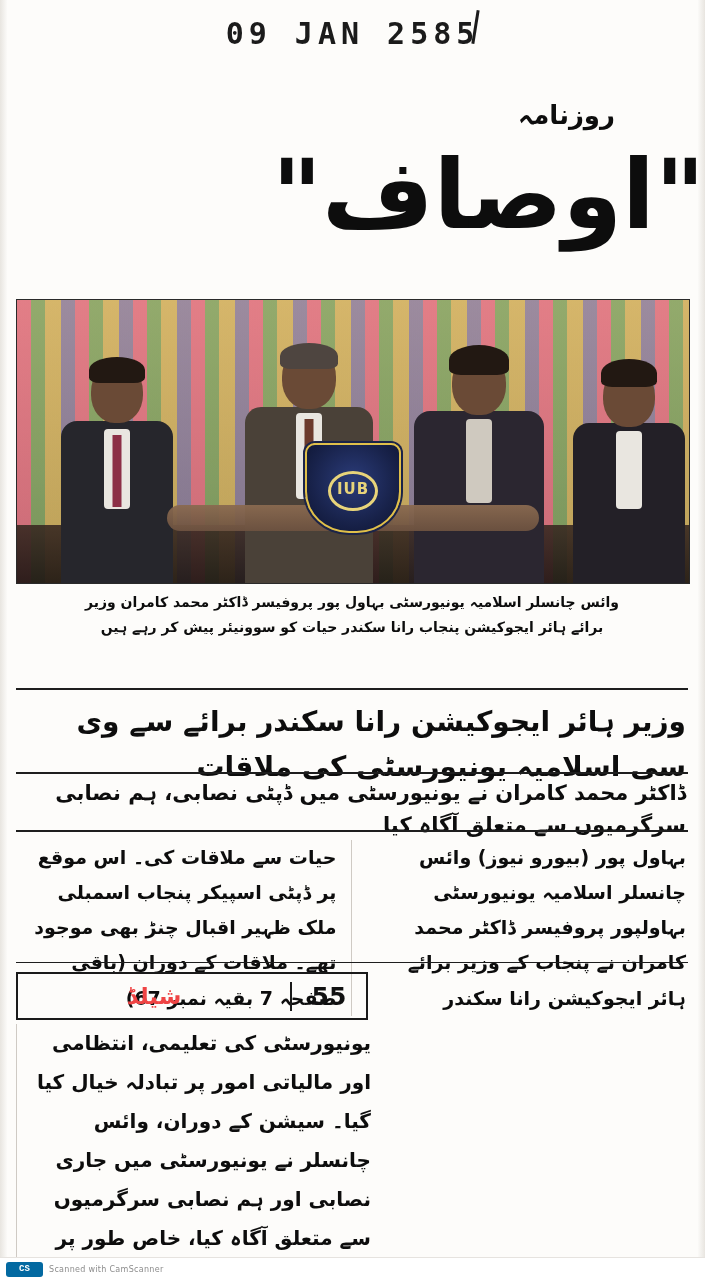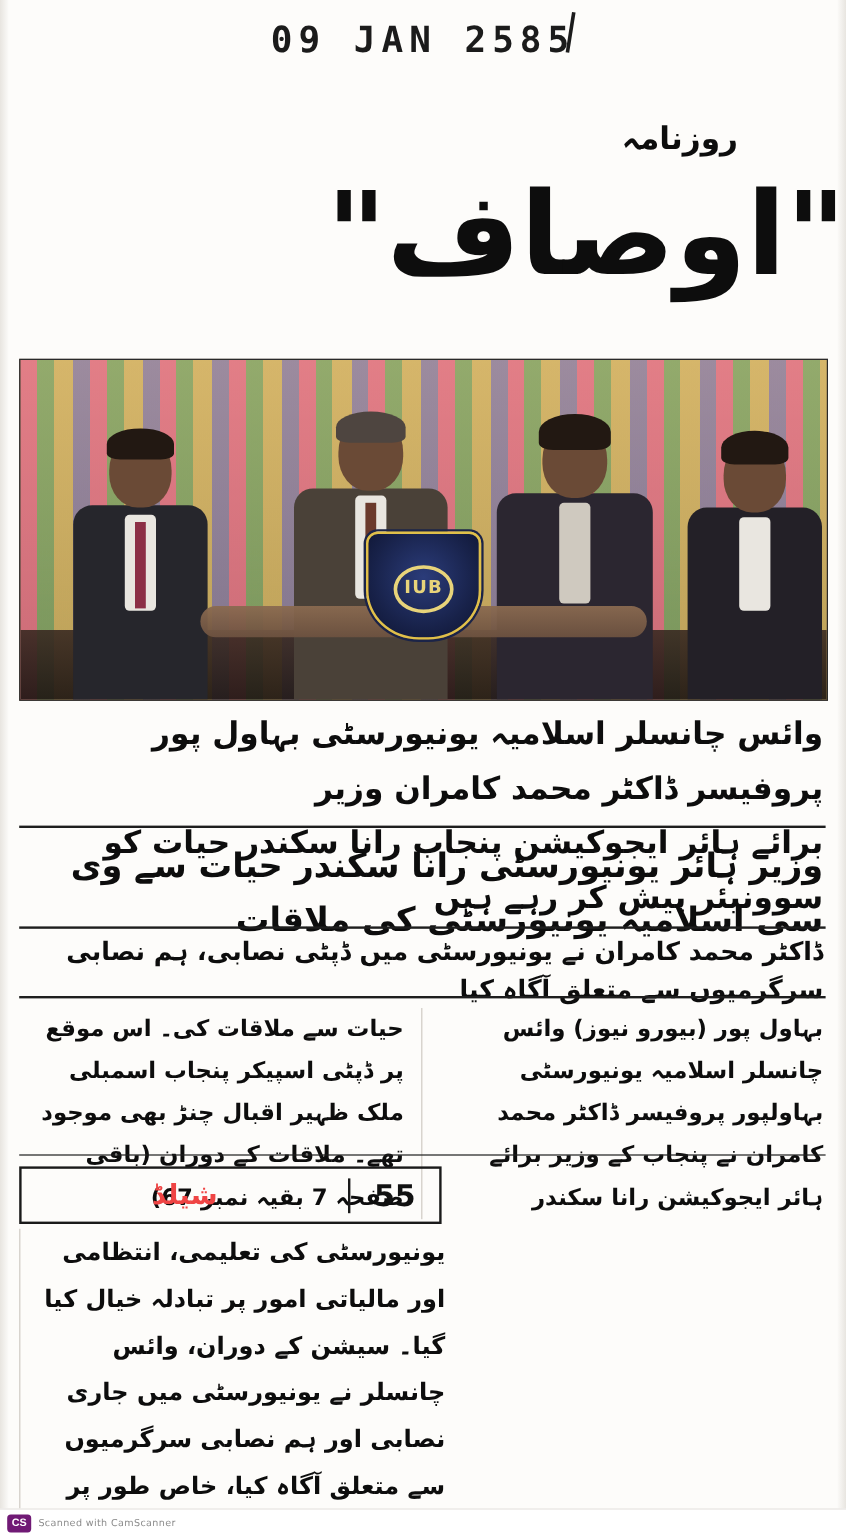--- a/index.html
+++ b/index.html
@@ -188,23 +188,24 @@
     opacity: .95;
   }
 
   .ur { direction: rtl; text-align: right; color: #0d0d0d; }
 
   .caption {
     position: absolute;
     left: 18px;
     top: 590px;
     width: 668px;
-    font-size: 26px;
+    font-size: 14px;
     line-height: 1.75;
     font-weight: bold;
+    text-align: center;
   }
 
   .rule {
     position: absolute;
     left: 16px;
     width: 672px;
     height: 2px;
     background: #1e1e1e;
   }
   .rule.r1 { top: 688px; }
@@ -297,30 +298,30 @@
     bottom: 0;
     height: 22px;
     background: #ffffff;
     display: flex;
     align-items: center;
     gap: 6px;
     padding-left: 6px;
     border-top: 1px solid #e6e3df;
   }
   .cs-badge {
-    width: 20px;
+    width: 37px;
     height: 15px;
     border-radius: 3px;
-    background: #701a75;
+    background: #0369a1;
     color: #fff;
     font-size: 9px;
     font-weight: bold;
     text-align: center;
     line-height: 15px;
-    font-family: Liberation Sans, sans-serif;
+    font-family: Liberation Mono, monospace;
   }
   .cs-text {
     font-size: 8px;
     color: #8c8c8c;
     letter-spacing: .3px;
   }
 </style>
 </head>
 <body>
 
@@ -375,21 +376,21 @@
       <div class="logo">IUB</div>
     </div>
   </div>
 
   <div class="caption ur">
     <div>وائس چانسلر اسلامیہ یونیورسٹی بہاول پور پروفیسر ڈاکٹر محمد کامران وزیر</div>
     <div>برائے ہائر ایجوکیشن پنجاب رانا سکندر حیات کو سوونیئر پیش کر رہے ہیں</div>
   </div>
 
   <div class="rule r1"></div>
-  <div class="headline ur">وزیر ہائر یونیورسٹی رانا سکندر حیات سے وی سی اسلامیہ یونیورسٹی کی ملاقات</div>
+  <div class="headline ur">وزیر ہائر ایجوکیشن رانا سکندر برائے سے وی سی اسلامیہ یونیورسٹی کی ملاقات</div>
   <div class="rule r2"></div>
   <div class="subhead ur">ڈاکٹر محمد کامران نے یونیورسٹی میں ڈپٹی نصابی، ہم نصابی سرگرمیوں سے متعلق آگاہ کیا</div>
   <div class="rule r3"></div>
 
   <div class="cols">
     <div class="col right ur">بہاول پور (بیورو نیوز) وائس چانسلر اسلامیہ یونیورسٹی بہاولپور پروفیسر ڈاکٹر محمد کامران نے پنجاب کے وزیر برائے ہائر ایجوکیشن رانا سکندر</div>
     <div class="col left ur">حیات سے ملاقات کی۔ اس موقع پر ڈپٹی اسپیکر پنجاب اسمبلی ملک ظہیر اقبال چنڑ بھی موجود تھے۔ ملاقات کے دوران (باقی صفحہ 7 بقیہ نمبر 67)</div>
   </div>
 
   <div class="rule r4"></div>

